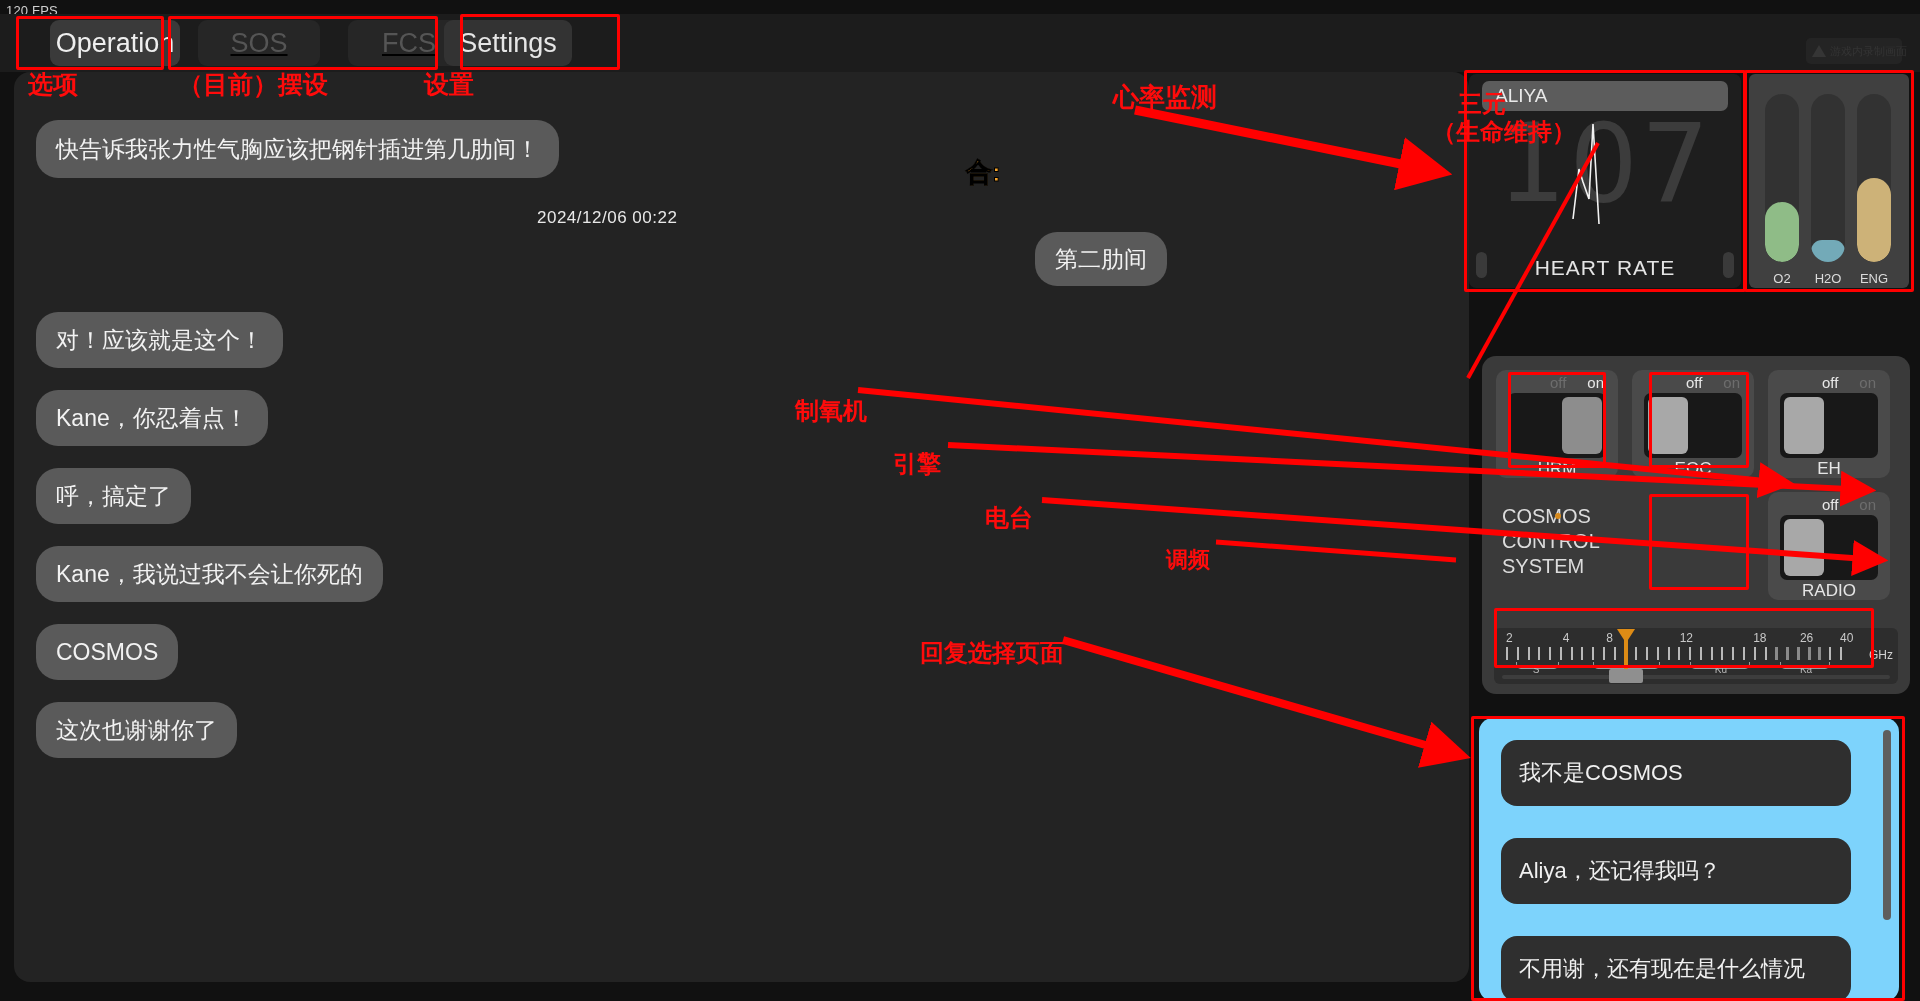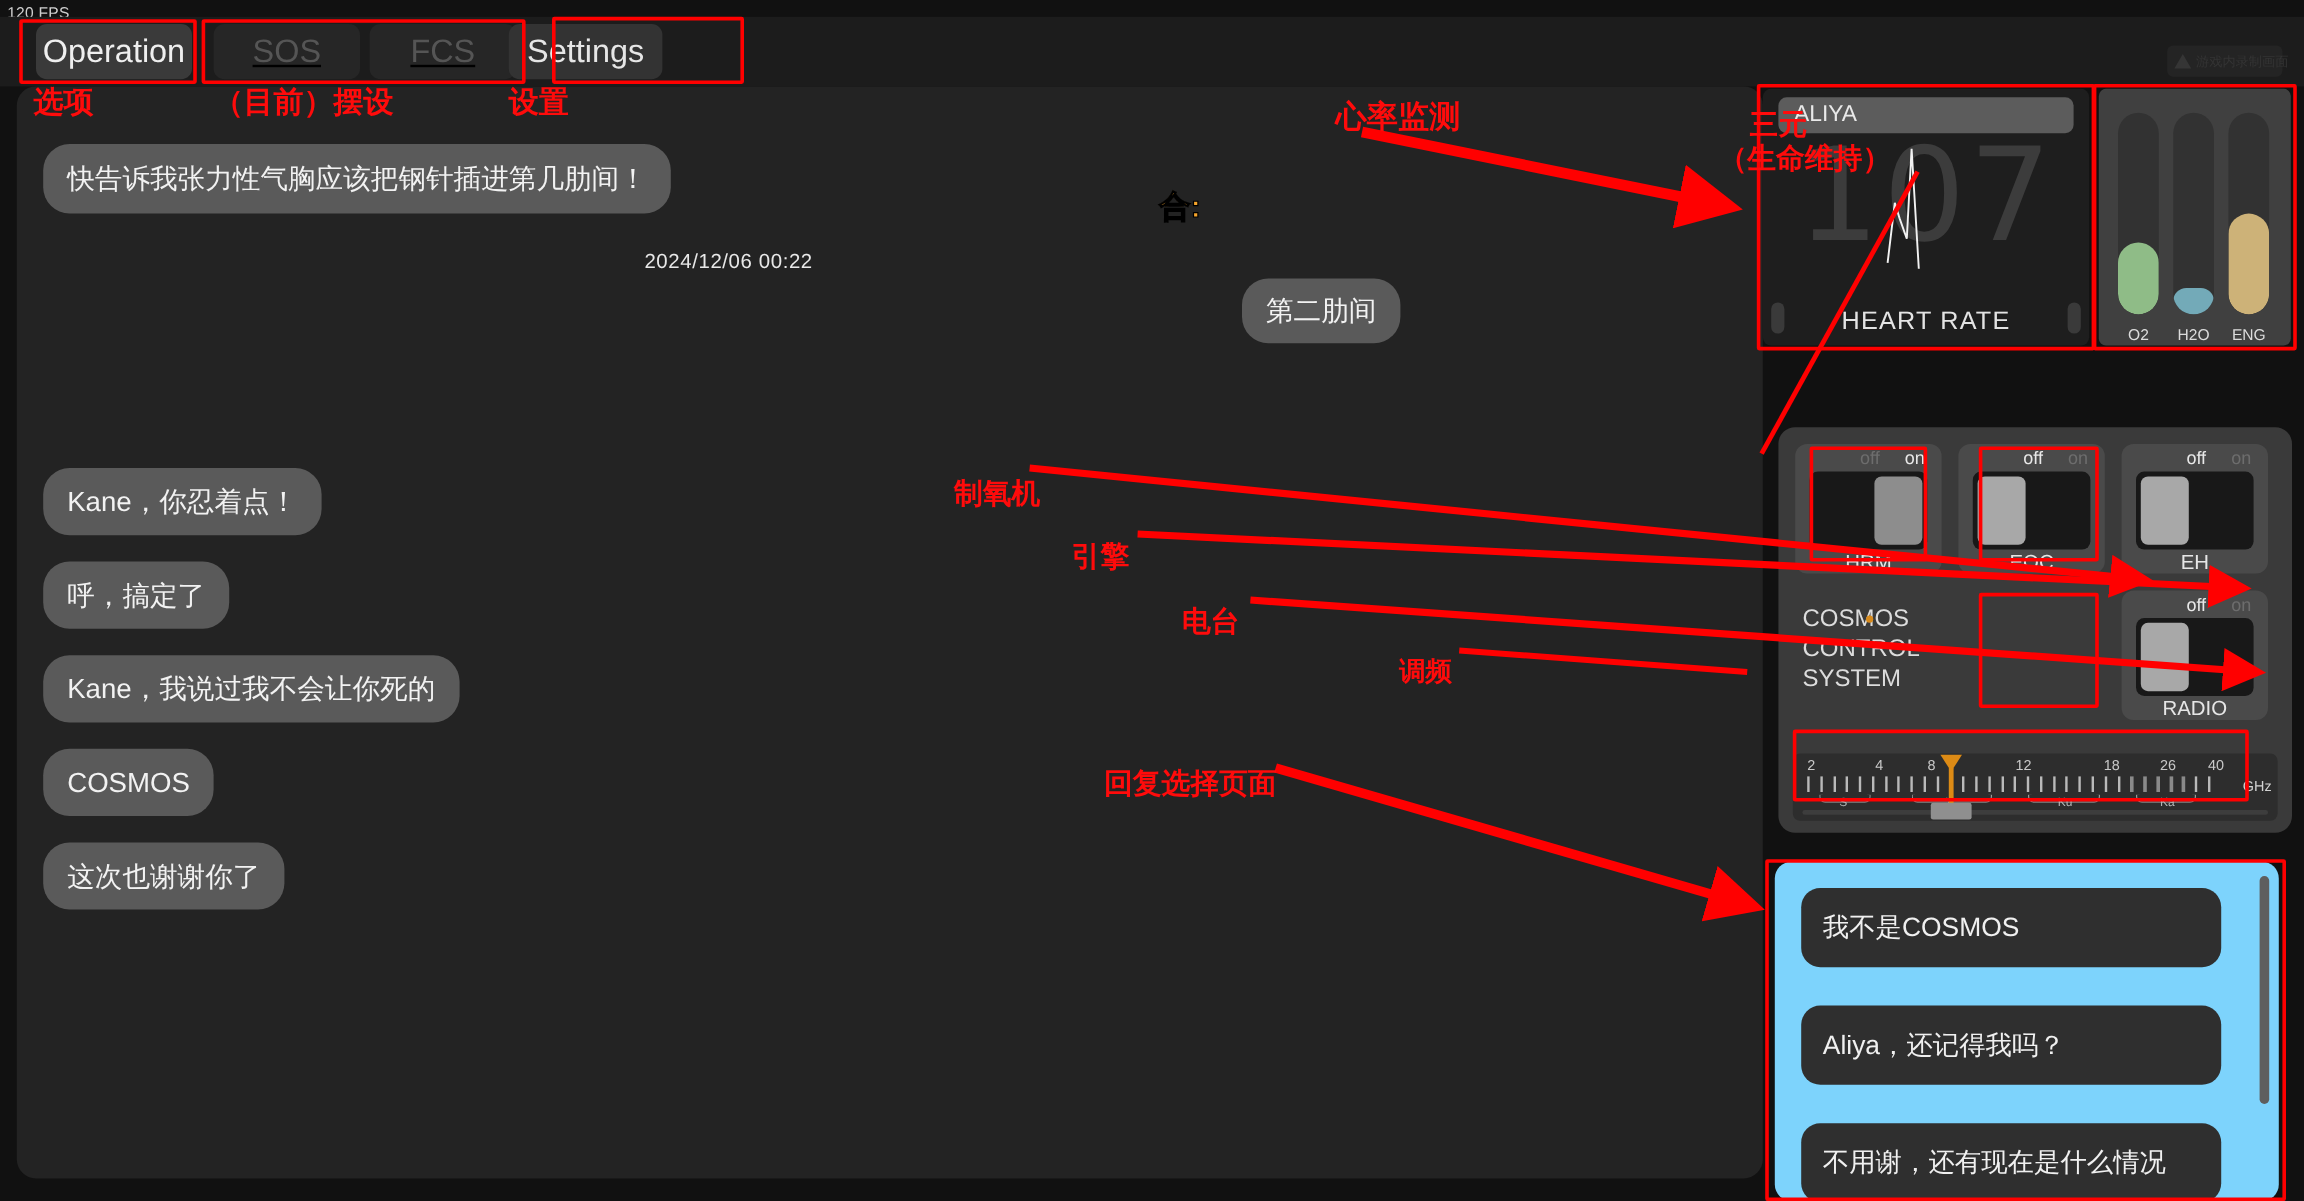--- a/index.html
+++ b/index.html
@@ -22,20 +22,21 @@
     position: absolute; left: 0; top: 14px; width: 1920px; height: 58px;
     background: #1c1c1c;
   }
   .tabgroup { position: absolute; display: flex; align-items: center; height: 46px; }
   .tab {
     display: flex; align-items: center; justify-content: center;
     border-radius: 9px;
     font-size: 27px;
     color: #d8d8d8;
     height: 46px;
+    margin-left: 20px;
   }
   .tab.active { background: #3a3a3a; color: #efefef; }
   .tab.dim { background: #262626; color: #555555; }
   .tab.settings { background: #333333; color: #e6e6e6; }
 
   
   .watermark {
     position: absolute; right: 18px; top: 24px;
     width: 96px; height: 26px; border-radius: 5px;
     background: #2b2b2b;
@@ -224,20 +225,21 @@
     </div>
     <div class="watermark">
       <span class="wm-tri"></span>
       <span class="wm-text">游戏内录制画面</span>
     </div>
   </div>
 
   <div class="chat-panel">
     <div class="bubble" style="left:22px; top:48px; height:58px;">快告诉我张力性气胸应该把钢针插进第几肋间！</div>
     <div class="timestamp" style="left:523px; top:136px;">2024/12/06  00:22</div>
+    <div class="bubble" style="left:22px; top:240px; height:56px;">对！应该就是这个！</div>
     <div class="bubble" style="left:22px; top:318px; height:56px;">Kane，你忍着点！</div>
     <div class="bubble" style="left:22px; top:396px; height:56px;">呼，搞定了</div>
     <div class="bubble" style="left:22px; top:474px; height:56px;">Kane，我说过我不会让你死的</div>
     <div class="bubble" style="left:22px; top:552px; height:56px;">COSMOS</div>
     <div class="bubble" style="left:22px; top:630px; height:56px;">这次也谢谢你了</div>
     <div class="bubble" style="left:1021px; top:160px; height:54px;">第二肋间</div>
   </div>
 
   <div class="orange-note" style="left:966px; top:155px;">合:</div>
 

